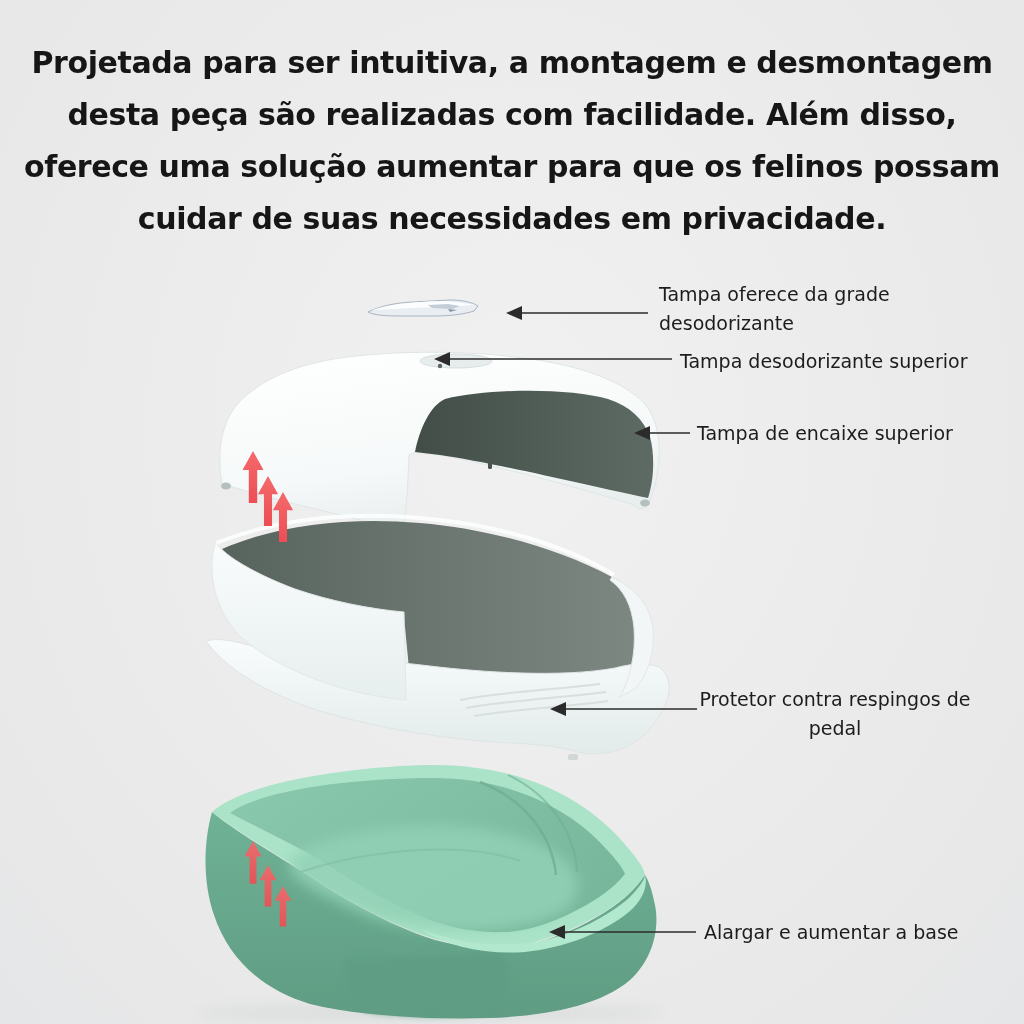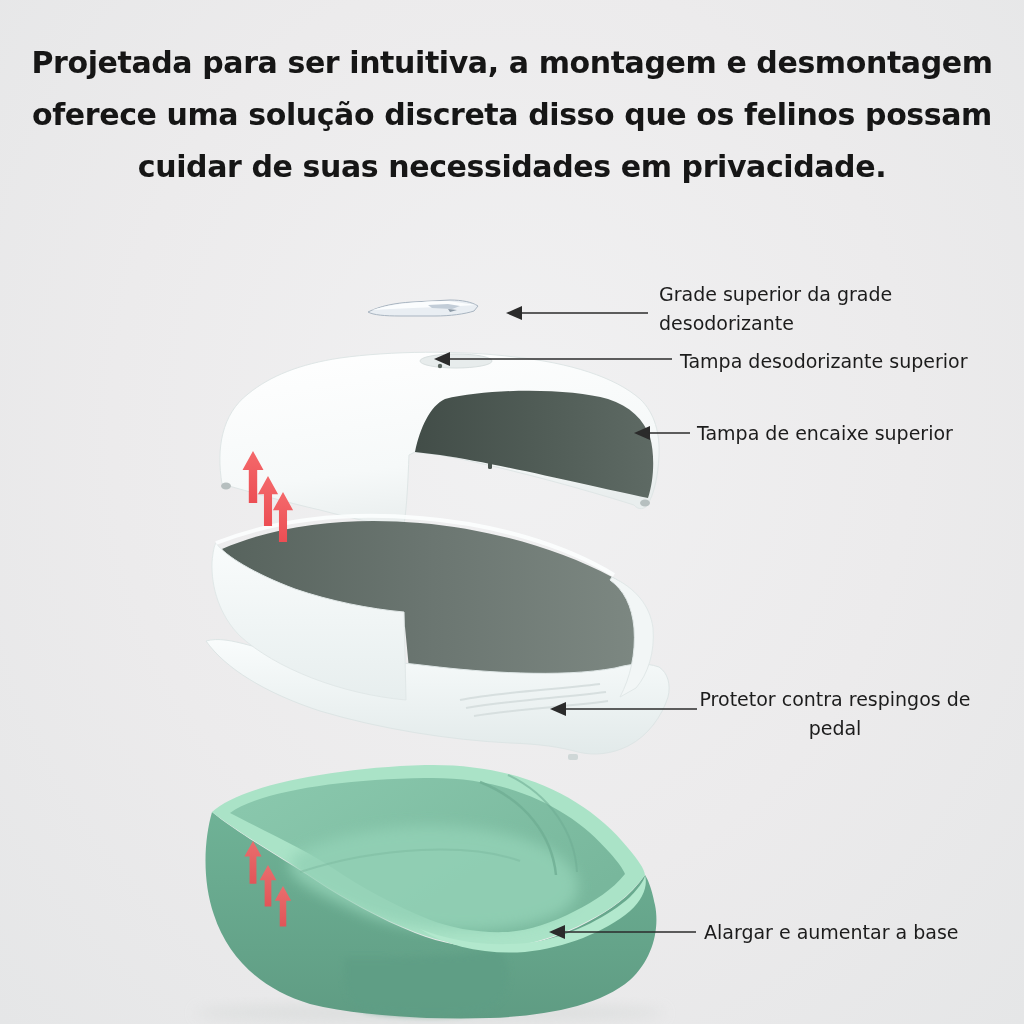--- a/index.html
+++ b/index.html
@@ -24,21 +24,22 @@
   .c-splash{left:685px;top:685px;width:300px;text-align:center;}
   .c-base{left:704px;top:918px;white-space:nowrap;}
 </style>
 </head>
 <body>
 
 <div class="stage">
 
   <div class="intro">
     <div>Projetada para ser intuitiva, a montagem e desmontagem</div>
-    <div>oferece uma solução discreta disso que os felinos possam</div>
+    <div>desta peça são realizadas com facilidade. Além disso,</div>
+    <div>oferece uma solução aumentar para que os felinos possam</div>
     <div>cuidar de suas necessidades em privacidade.</div>
   </div>
 
   <svg class="diagram-svg" width="1024" height="1024" viewBox="0 0 1024 1024">
     <defs>
       <linearGradient id="hoodGrad" x1="0" y1="0" x2="0.35" y2="1">
         <stop offset="0" stop-color="#ffffff"></stop>
         <stop offset="0.7" stop-color="#f6f9f9"></stop>
         <stop offset="1" stop-color="#e9eeee"></stop>
       </linearGradient>
@@ -241,19 +242,19 @@
         <path d="M550,709 L566,702 L566,716 Z" stroke="none"></path>
         <line x1="564" y1="709" x2="697" y2="709"></line>
       </g>
       <g>
         <path d="M549,932 L565,925 L565,939 Z" stroke="none"></path>
         <line x1="563" y1="932" x2="696" y2="932"></line>
       </g>
     </g>
   </svg>
 
-  <div class="callout c-lid">Grade superior da grade desodorizante</div>
+  <div class="callout c-lid">Tampa oferece da grade desodorizante</div>
   <div class="callout c-grid">Tampa desodorizante superior</div>
   <div class="callout c-hood">Tampa de encaixe superior</div>
   <div class="callout c-base">Alargar e aumentar a base</div>
   <div class="callout c-splash">Protetor contra respingos de pedal</div>
 
 </div>
 
 </body></html>

